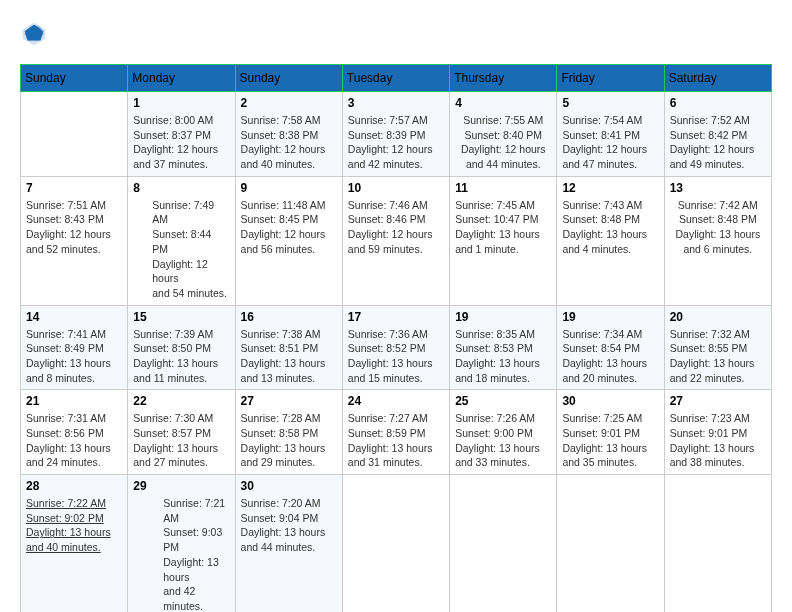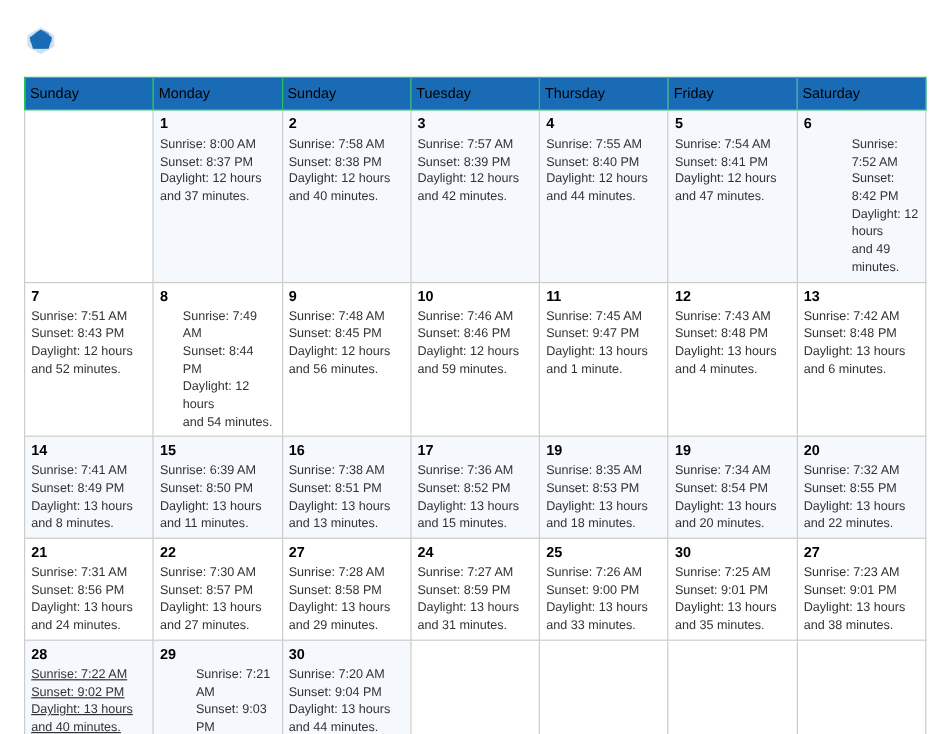--- a/index.html
+++ b/index.html
@@ -146,35 +146,35 @@
         </td>
         <td>
           <span class="day-num">3</span>
           <div class="day-info" style="white-space: pre-line;">Sunrise: 7:57 AM
 Sunset: 8:39 PM
 Daylight: 12 hours
 and 42 minutes.</div>
         </td>
         <td>
           <span class="day-num">4</span>
-          <div class="day-info" style="white-space: pre-line;">Sunrise: 7:55 AM
+          <div class="day-info" style="white-space: pre-line; text-align: center;">Sunrise: 7:55 AM
 Sunset: 8:40 PM
 Daylight: 12 hours
 and 44 minutes.</div>
         </td>
         <td>
           <span class="day-num">5</span>
           <div class="day-info" style="white-space: pre-line;">Sunrise: 7:54 AM
 Sunset: 8:41 PM
 Daylight: 12 hours
 and 47 minutes.</div>
         </td>
         <td>
           <span class="day-num">6</span>
-          <div class="day-info" style="white-space: pre-line; margin-left: 40px;">Sunrise: 7:52 AM
+          <div class="day-info" style="white-space: pre-line;">Sunrise: 7:52 AM
 Sunset: 8:42 PM
 Daylight: 12 hours
 and 49 minutes.</div>
         </td>
       </tr>
       <tr>
         <td>
           <span class="day-num">7</span>
           <div class="day-info" style="white-space: pre-line;">Sunrise: 7:51 AM
 Sunset: 8:43 PM
@@ -183,65 +183,65 @@
         </td>
         <td>
           <span class="day-num">8</span>
           <div class="day-info" style="white-space: pre-line; margin-left: 19px;">Sunrise: 7:49 AM
 Sunset: 8:44 PM
 Daylight: 12 hours
 and 54 minutes.</div>
         </td>
         <td>
           <span class="day-num">9</span>
-          <div class="day-info" style="white-space: pre-line;">Sunrise: 7:48 AM
+          <div class="day-info" style="white-space: pre-line;">Sunrise: 11:48 AM
 Sunset: 8:45 PM
 Daylight: 12 hours
 and 56 minutes.</div>
         </td>
         <td>
           <span class="day-num">10</span>
           <div class="day-info" style="white-space: pre-line;">Sunrise: 7:46 AM
 Sunset: 8:46 PM
 Daylight: 12 hours
 and 59 minutes.</div>
         </td>
         <td>
           <span class="day-num">11</span>
           <div class="day-info" style="white-space: pre-line;">Sunrise: 7:45 AM
-Sunset: 9:47 PM
+Sunset: 10:47 PM
 Daylight: 13 hours
 and 1 minute.</div>
         </td>
         <td>
           <span class="day-num">12</span>
           <div class="day-info" style="white-space: pre-line;">Sunrise: 7:43 AM
 Sunset: 8:48 PM
 Daylight: 13 hours
 and 4 minutes.</div>
         </td>
         <td>
           <span class="day-num">13</span>
-          <div class="day-info" style="white-space: pre-line;">Sunrise: 7:42 AM
+          <div class="day-info" style="white-space: pre-line; text-align: center;">Sunrise: 7:42 AM
 Sunset: 8:48 PM
 Daylight: 13 hours
 and 6 minutes.</div>
         </td>
       </tr>
       <tr>
         <td>
           <span class="day-num">14</span>
           <div class="day-info" style="white-space: pre-line;">Sunrise: 7:41 AM
 Sunset: 8:49 PM
 Daylight: 13 hours
 and 8 minutes.</div>
         </td>
         <td>
           <span class="day-num">15</span>
-          <div class="day-info" style="white-space: pre-line;">Sunrise: 6:39 AM
+          <div class="day-info" style="white-space: pre-line;">Sunrise: 7:39 AM
 Sunset: 8:50 PM
 Daylight: 13 hours
 and 11 minutes.</div>
         </td>
         <td>
           <span class="day-num">16</span>
           <div class="day-info" style="white-space: pre-line;">Sunrise: 7:38 AM
 Sunset: 8:51 PM
 Daylight: 13 hours
 and 13 minutes.</div>

